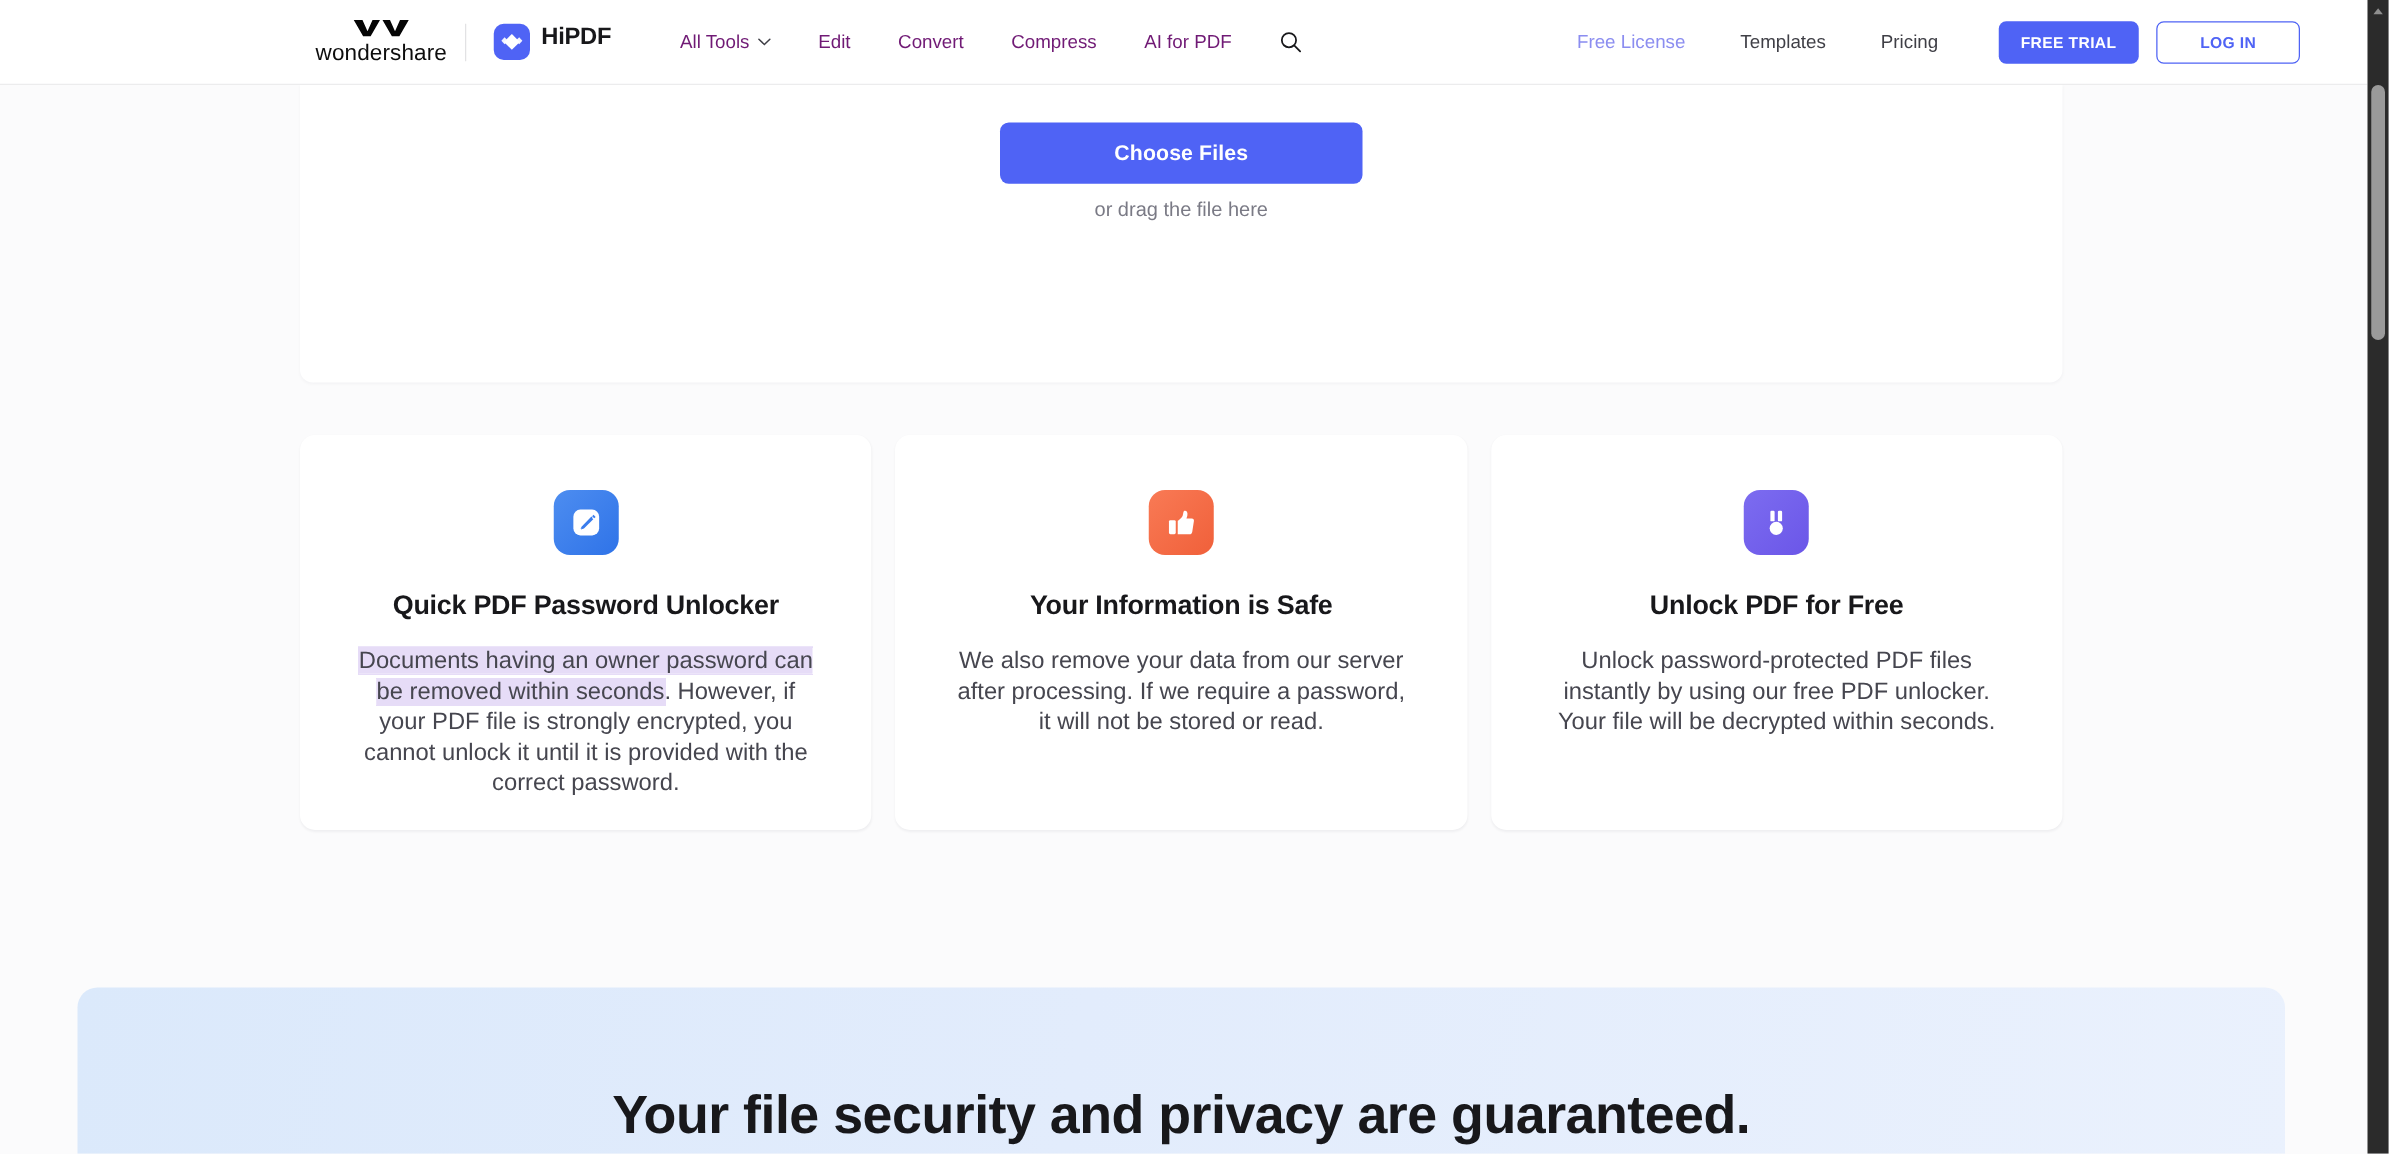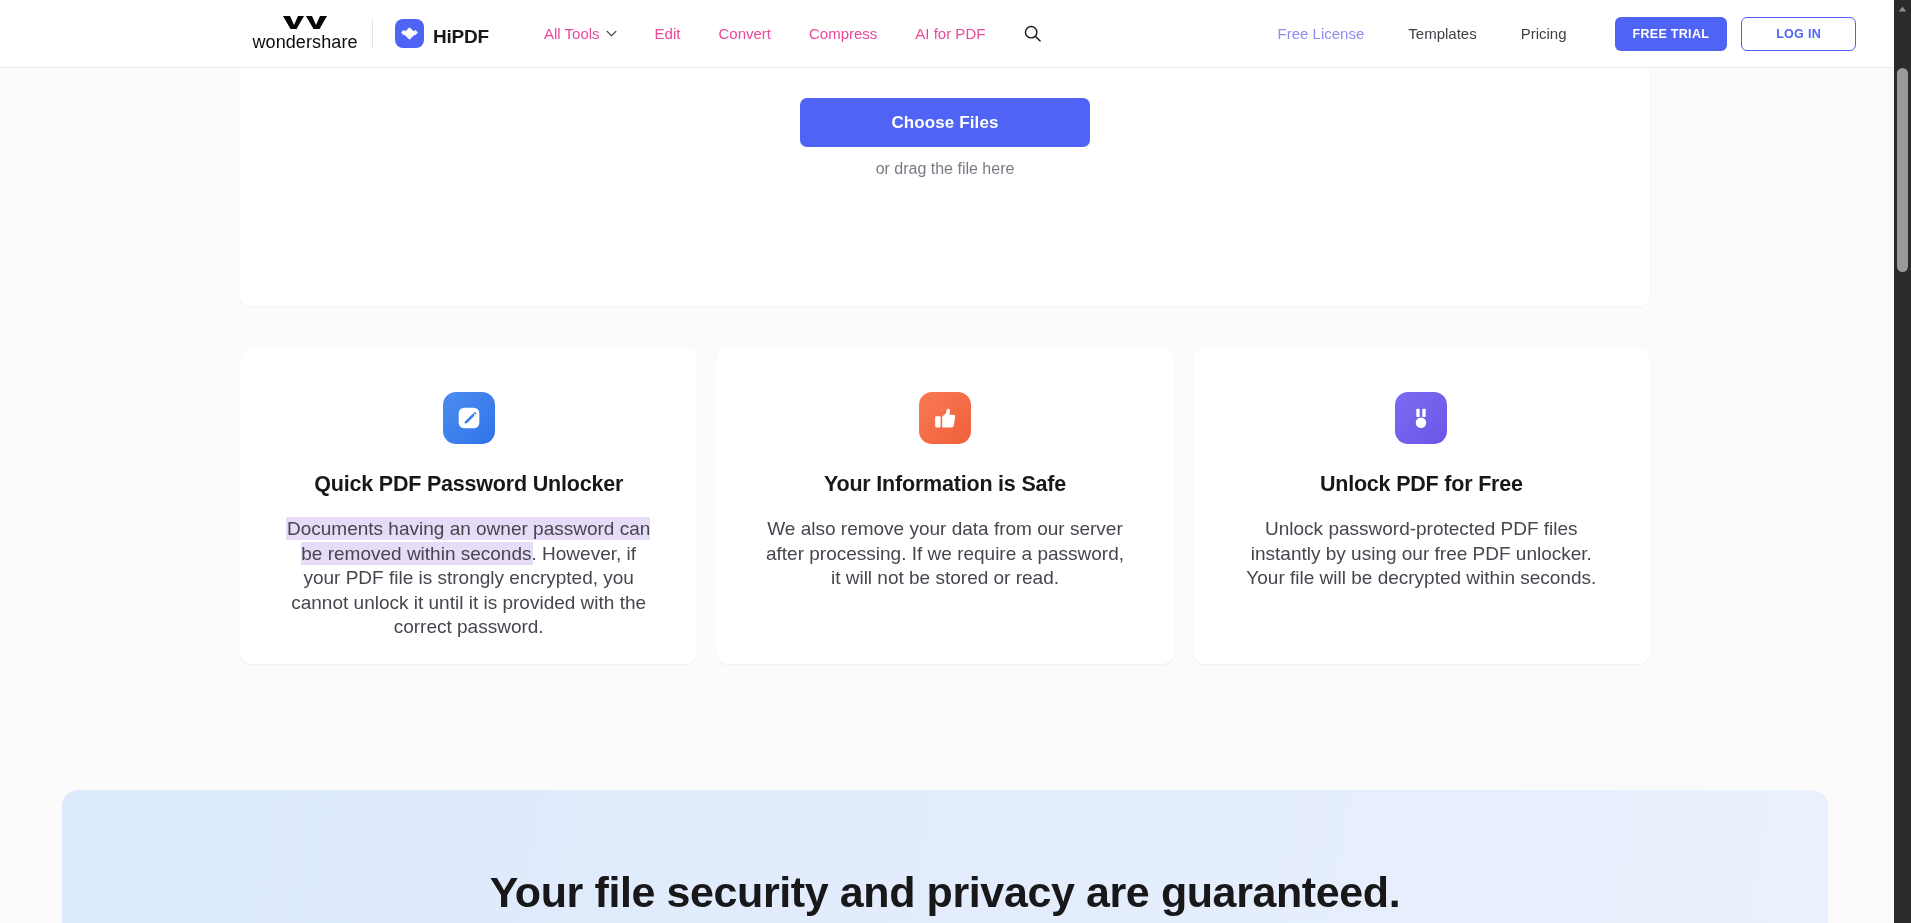--- a/index.html
+++ b/index.html
@@ -64,21 +64,21 @@
   .hdr-divider {
     width: 1px;
     height: 30px;
     background: #e2e2e4;
     margin: 0 22px 0 24px;
   }
 
   
   .brand {
     display: flex;
-    align-items: flex-end;
+    align-items: flex-start;
     gap: 9px;
   }
   .brand-icon {
     width: 29px; height: 29px;
     border-radius: 8px;
     background: #4f63f5;
     display: flex;
     align-items: center;
     justify-content: center;
   }
@@ -91,21 +91,21 @@
 
   
   .nav {
     display: flex;
     align-items: center;
     margin-left: 36px;
     gap: 0;
   }
   .nav-item {
     font-size: 15px;
-    color: #ec4899;
+    color: #701a75;
     padding: 0 19px;
     cursor: pointer;
     white-space: nowrap;
     display: flex;
     align-items: center;
     gap: 6px;
     line-height: 1;
   }
   .chev { display: block; }
 
@@ -113,21 +113,21 @@
     margin-left: 14px;
     width: 28px; height: 28px;
     display: flex;
     align-items: center;
     justify-content: center;
     cursor: pointer;
   }
 
   .hdr-right {
     margin-left: auto;
-    margin-right: 38px;
+    margin-right: 54px;
     display: flex;
     align-items: center;
   }
   .nav-item.alt { color: #8b8df0; padding: 0 22px; }
   .nav-item.plain { color: #3f3f46; padding: 0 22px; }
 
   .btn-trial {
     margin-left: 26px;
     background: #4f63f5;
     color: #fff;

